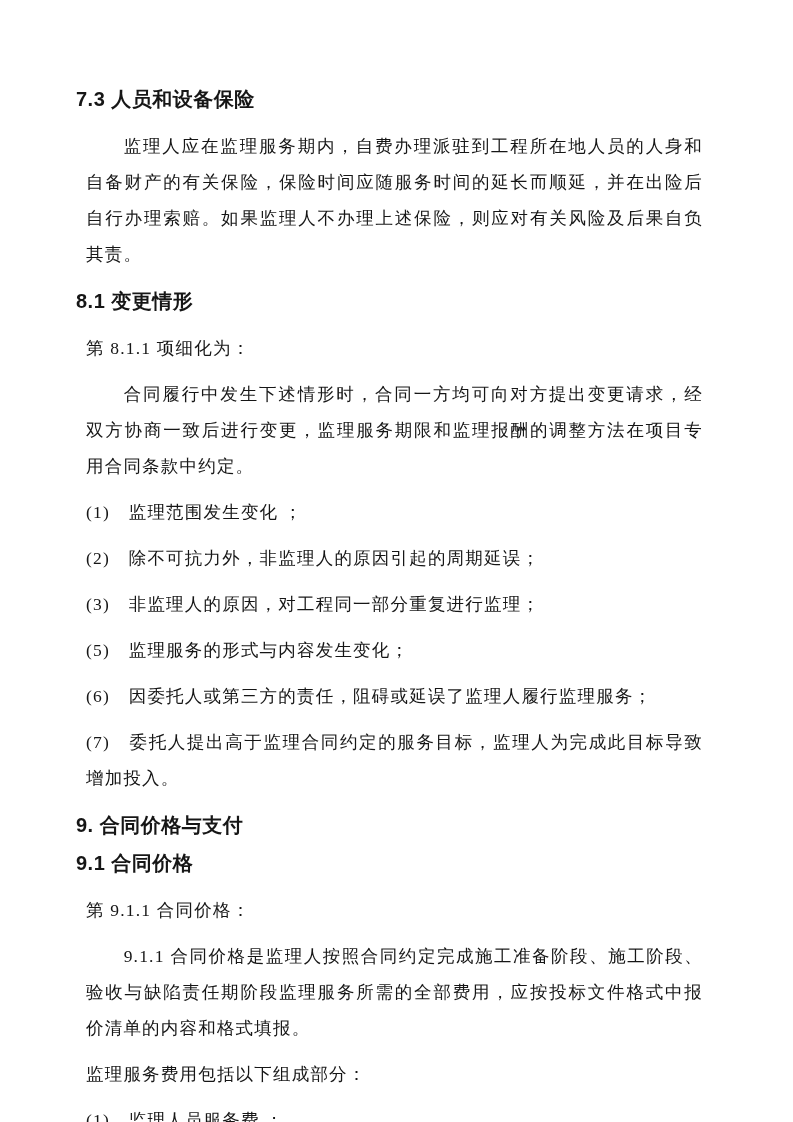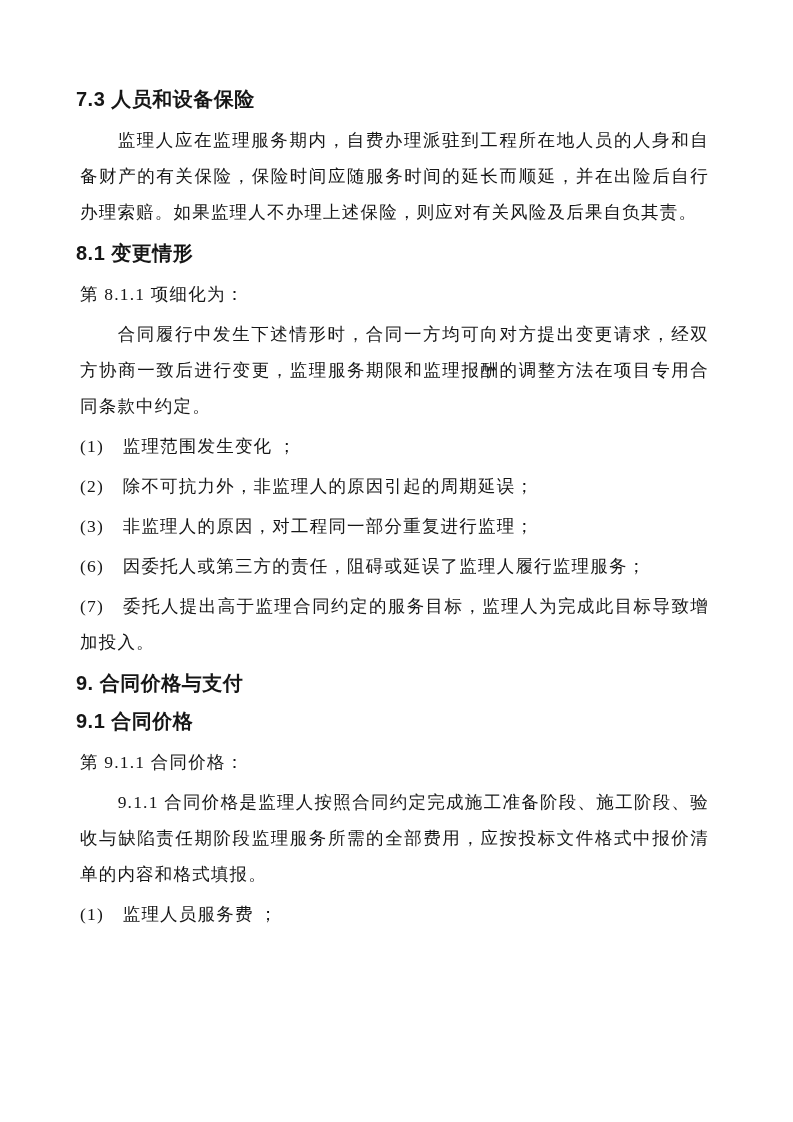--- a/index.html
+++ b/index.html
@@ -25,21 +25,21 @@
     line-height: 38px;
     margin: 0;
     letter-spacing: 0.5px;
     white-space: nowrap;
   }
   
   .doc-p {
     font-family: "Liberation Serif", "DejaVu Serif", serif;
     font-size: 17.5px;
     line-height: 36px;
-    margin: 4px;
+    margin: 10px;
     letter-spacing: 1.2px;
     text-align: justify;
     text-justify: inter-character;
   }
   .indent {
     text-indent: 2.15em;
   }
 </style>
 </head>
 <body>
@@ -50,23 +50,25 @@
     <h3 class="doc-h">7.3 人员和设备保险</h3>
     <p class="doc-p indent">监理人应在监理服务期内，自费办理派驻到工程所在地人员的人身和自备财产的有关保险，保险时间应随服务时间的延长而顺延，并在出险后自行办理索赔。如果监理人不办理上述保险，则应对有关风险及后果自负其责。</p>
 
     <h3 class="doc-h">8.1 变更情形</h3>
     <p class="doc-p">第 8.1.1 项细化为：</p>
     <p class="doc-p indent">合同履行中发生下述情形时，合同一方均可向对方提出变更请求，经双方协商一致后进行变更，监理服务期限和监理报酬的调整方法在项目专用合同条款中约定。</p>
 
     <p class="doc-p">(1)　监理范围发生变化 ；</p>
     <p class="doc-p">(2)　除不可抗力外，非监理人的原因引起的周期延误；</p>
     <p class="doc-p">(3)　非监理人的原因，对工程同一部分重复进行监理；</p>
+    <p class="doc-p">(5)　监理服务的形式与内容发生变化；</p>
     <p class="doc-p">(6)　因委托人或第三方的责任，阻碍或延误了监理人履行监理服务；</p>
     <p class="doc-p">(7)　委托人提出高于监理合同约定的服务目标，监理人为完成此目标导致增加投入。</p>
 
     <h2 class="doc-h">9.  合同价格与支付</h2>
     <h3 class="doc-h">9.1 合同价格</h3>
     <p class="doc-p">第 9.1.1 合同价格：</p>
     <p class="doc-p indent">9.1.1 合同价格是监理人按照合同约定完成施工准备阶段、施工阶段、验收与缺陷责任期阶段监理服务所需的全部费用，应按投标文件格式中报价清单的内容和格式填报。</p>
+    <p class="doc-p">监理服务费用包括以下组成部分：</p>
     <p class="doc-p">(1)　监理人员服务费 ；</p>
 
   </main>
 </div>
 
 </body></html>

